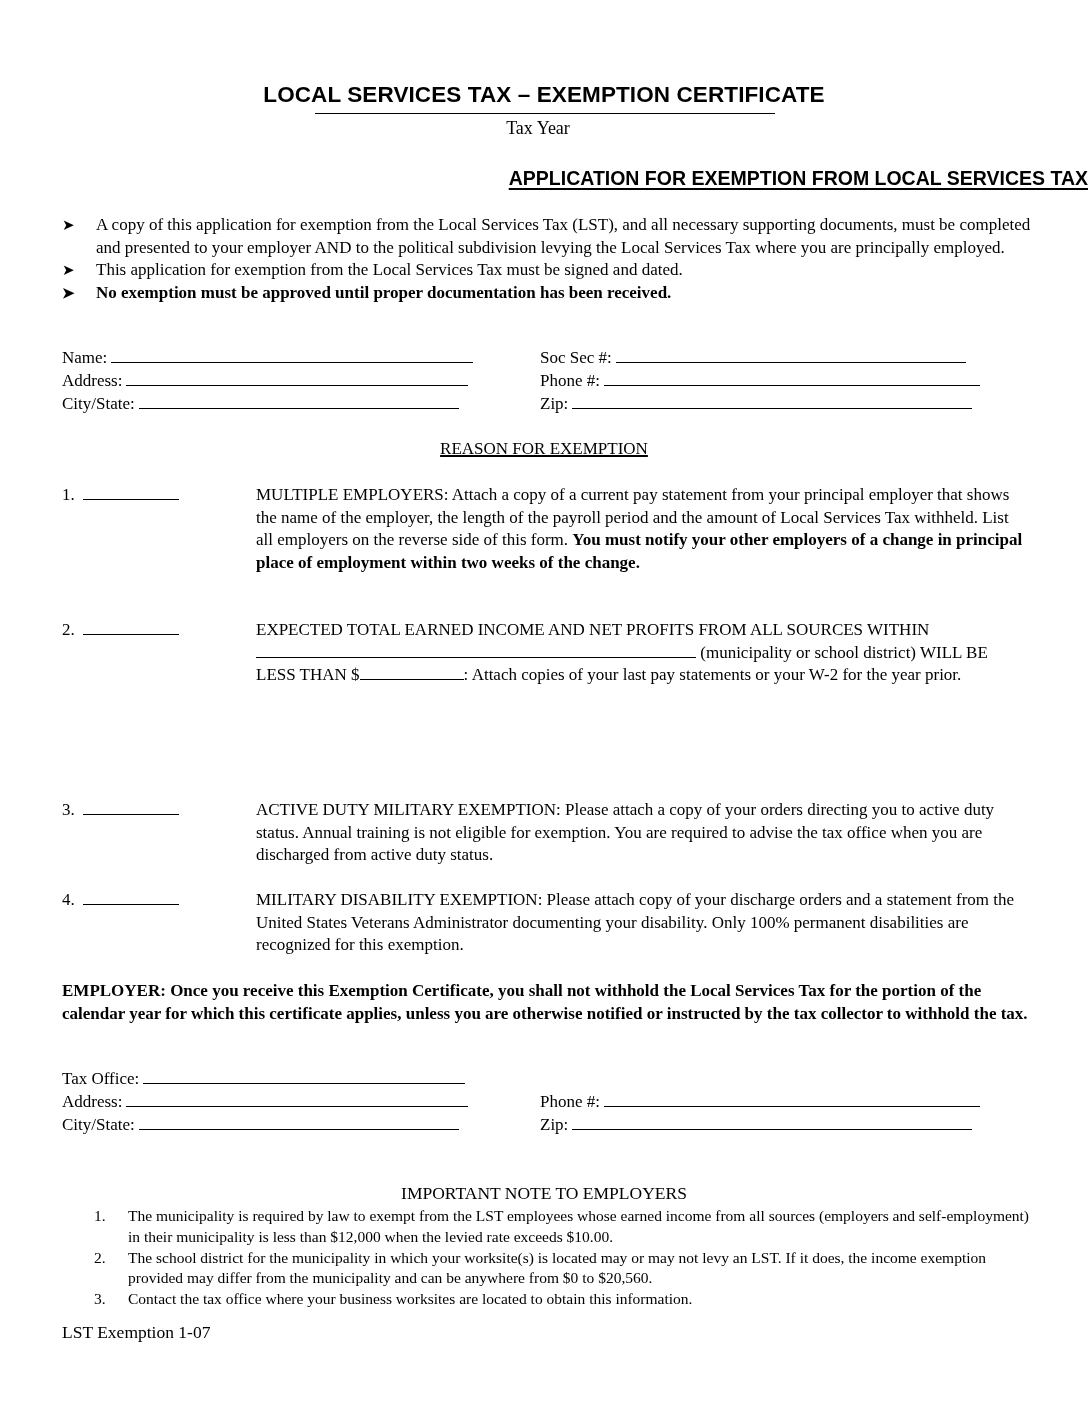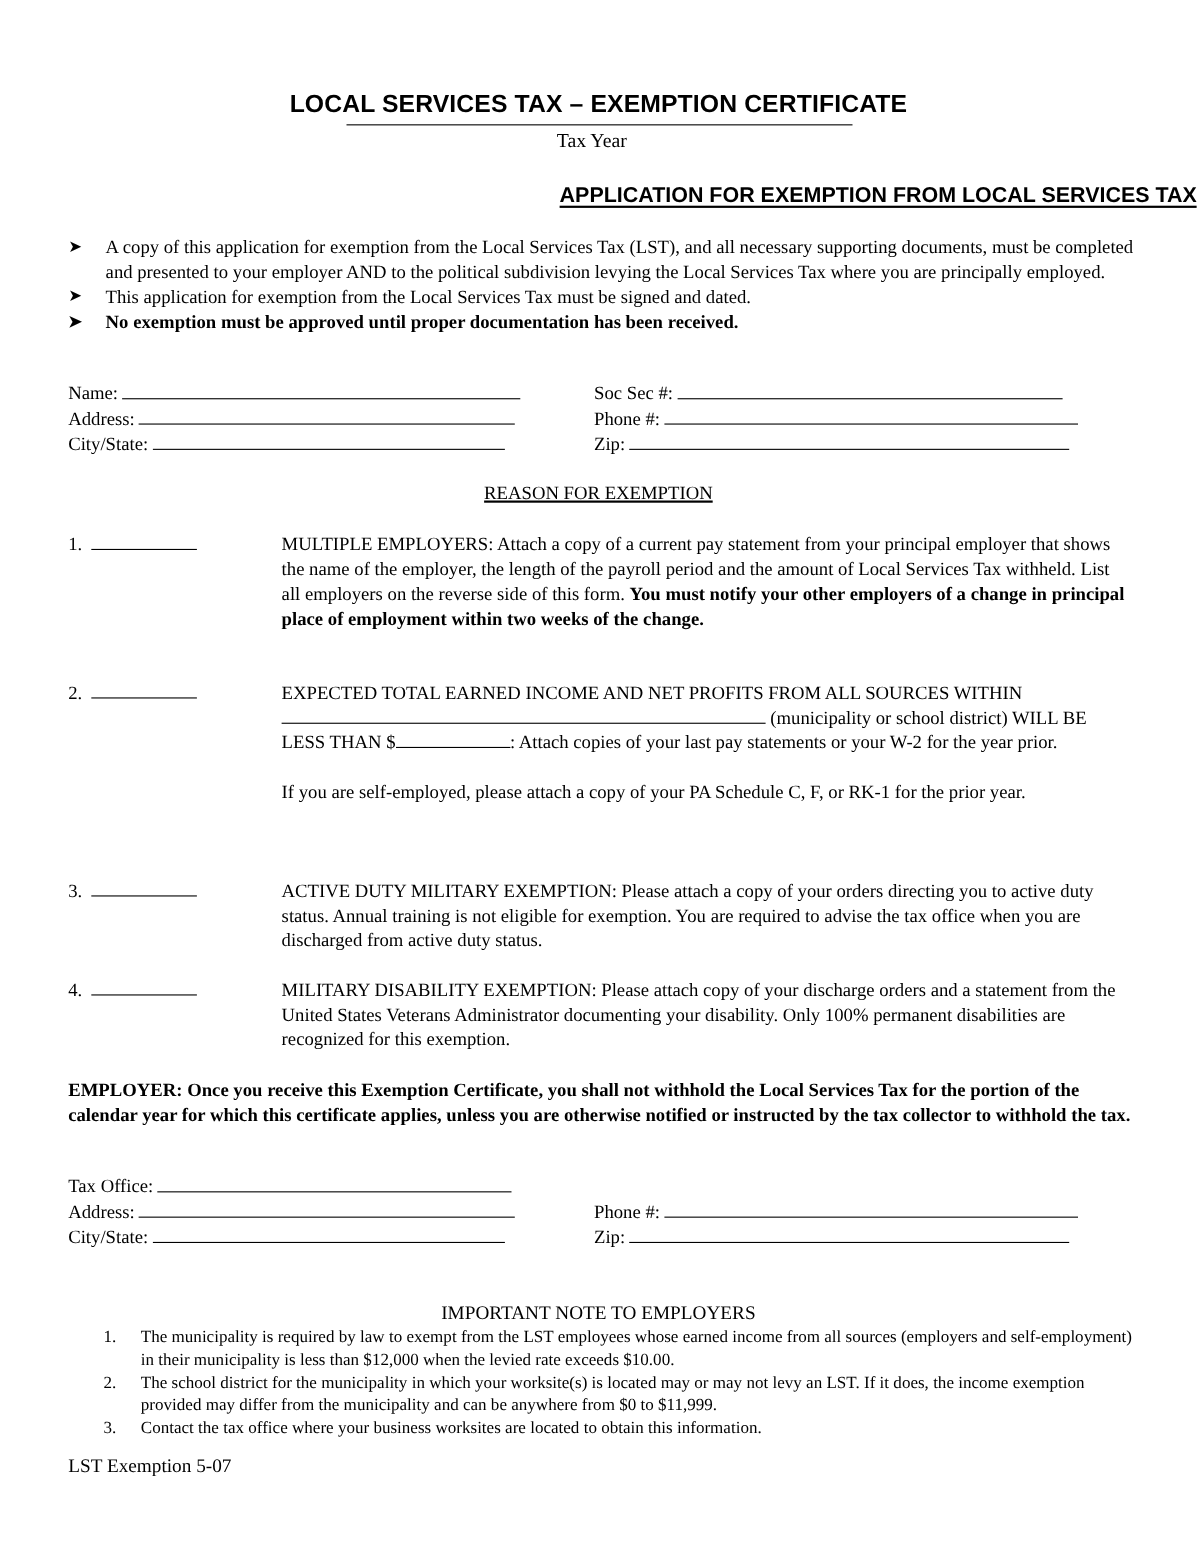--- a/index.html
+++ b/index.html
@@ -80,21 +80,20 @@
   <div class="desc">
     <span>MULTIPLE EMPLOYERS: Attach a copy of a current pay statement from your principal employer that shows the name of the employer, the length of the payroll period and the amount of Local Services Tax withheld. List all employers on the reverse side of this form. </span><span class="b">You must notify your other employers of a change in principal place of employment within two weeks of the change.</span>
   </div>
 </div>
 
 <div class="reason" style="top:619px;">
   <div class="num"><span>2.</span><span class="blank"></span></div>
   <div class="desc">
     <span>EXPECTED TOTAL EARNED INCOME AND NET PROFITS FROM ALL SOURCES WITHIN </span><span class="inline-blank" style="width:440px;"></span><span> (municipality or school district) WILL BE LESS THAN $</span><span class="inline-blank" style="width:104px;"></span><span>: Attach copies of your last pay statements or your W-2 for the year prior.</span>
     <div style="height:22px;"></div>
-    <div>If you are self-employed, please attach a copy of your PA Schedule C, F, or RK-1 for the prior year.</div>
   </div>
 </div>
 
 <div class="reason" style="top:799px;">
   <div class="num"><span>3.</span><span class="blank"></span></div>
   <div class="desc">ACTIVE DUTY MILITARY EXEMPTION: Please attach a copy of your orders directing you to active duty status. Annual training is not eligible for exemption. You are required to advise the tax office when you are discharged from active duty status.</div>
 </div>
 
 <div class="reason" style="top:889px;">
   <div class="num"><span>4.</span><span class="blank"></span></div>
@@ -120,21 +119,21 @@
 </div>
 
 <div class="abs notes-h">IMPORTANT NOTE TO EMPLOYERS</div>
 <div class="abs notes">
   <div class="note">
     <span class="n">1.</span>
     <span class="t">The municipality is required by law to exempt from the LST employees whose earned income from all sources (employers and self-employment) in their municipality is less than $12,000 when the levied rate exceeds $10.00.</span>
   </div>
   <div class="note">
     <span class="n">2.</span>
-    <span class="t"><span>The school district for the municipality in which your worksite(s) is located may or may not levy an LST. If it does, the income exemption provided </span><span class="u">may differ</span><span> from the municipality and can be anywhere from $0 to $11,999.</span></span>
+    <span class="t"><span>The school district for the municipality in which your worksite(s) is located may or may not levy an LST. If it does, the income exemption provided </span><span class="u">may differ</span><span> from the municipality and can be anywhere from $0 to $20,560.</span></span>
   </div>
   <div class="note">
     <span class="n">3.</span>
     <span class="t">Contact the tax office where your business worksites are located to obtain this information.</span>
   </div>
 </div>
 
-<div class="abs footer">LST Exemption 5-07</div>
+<div class="abs footer">LST Exemption 1-07</div>
 
 </body></html>

